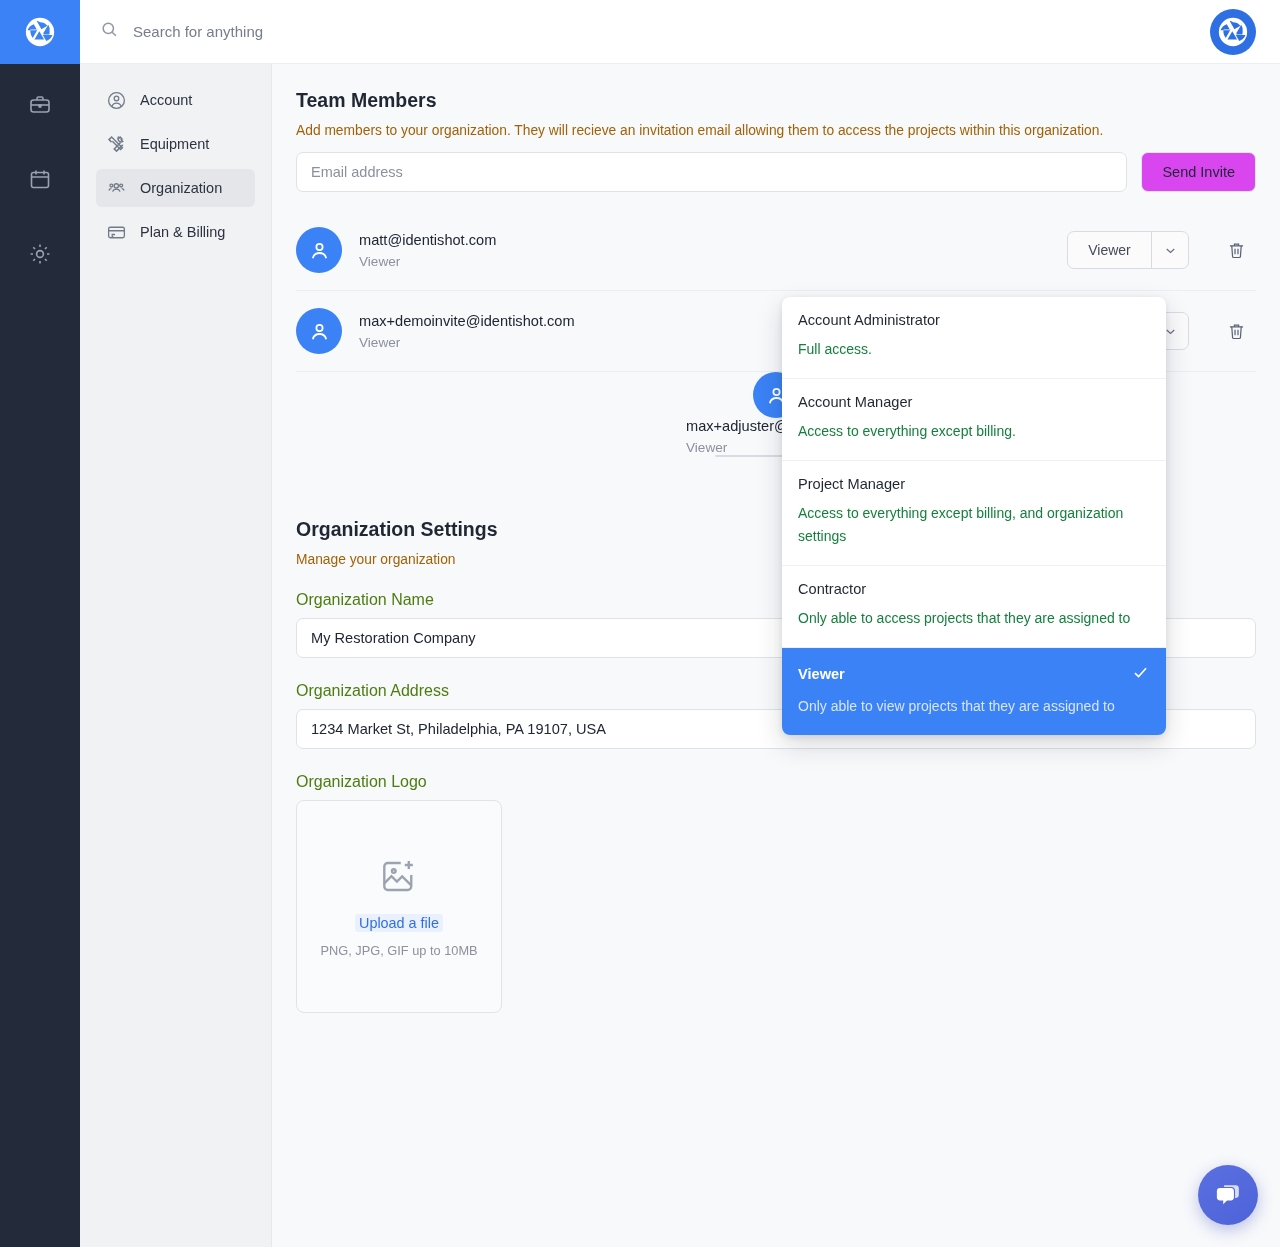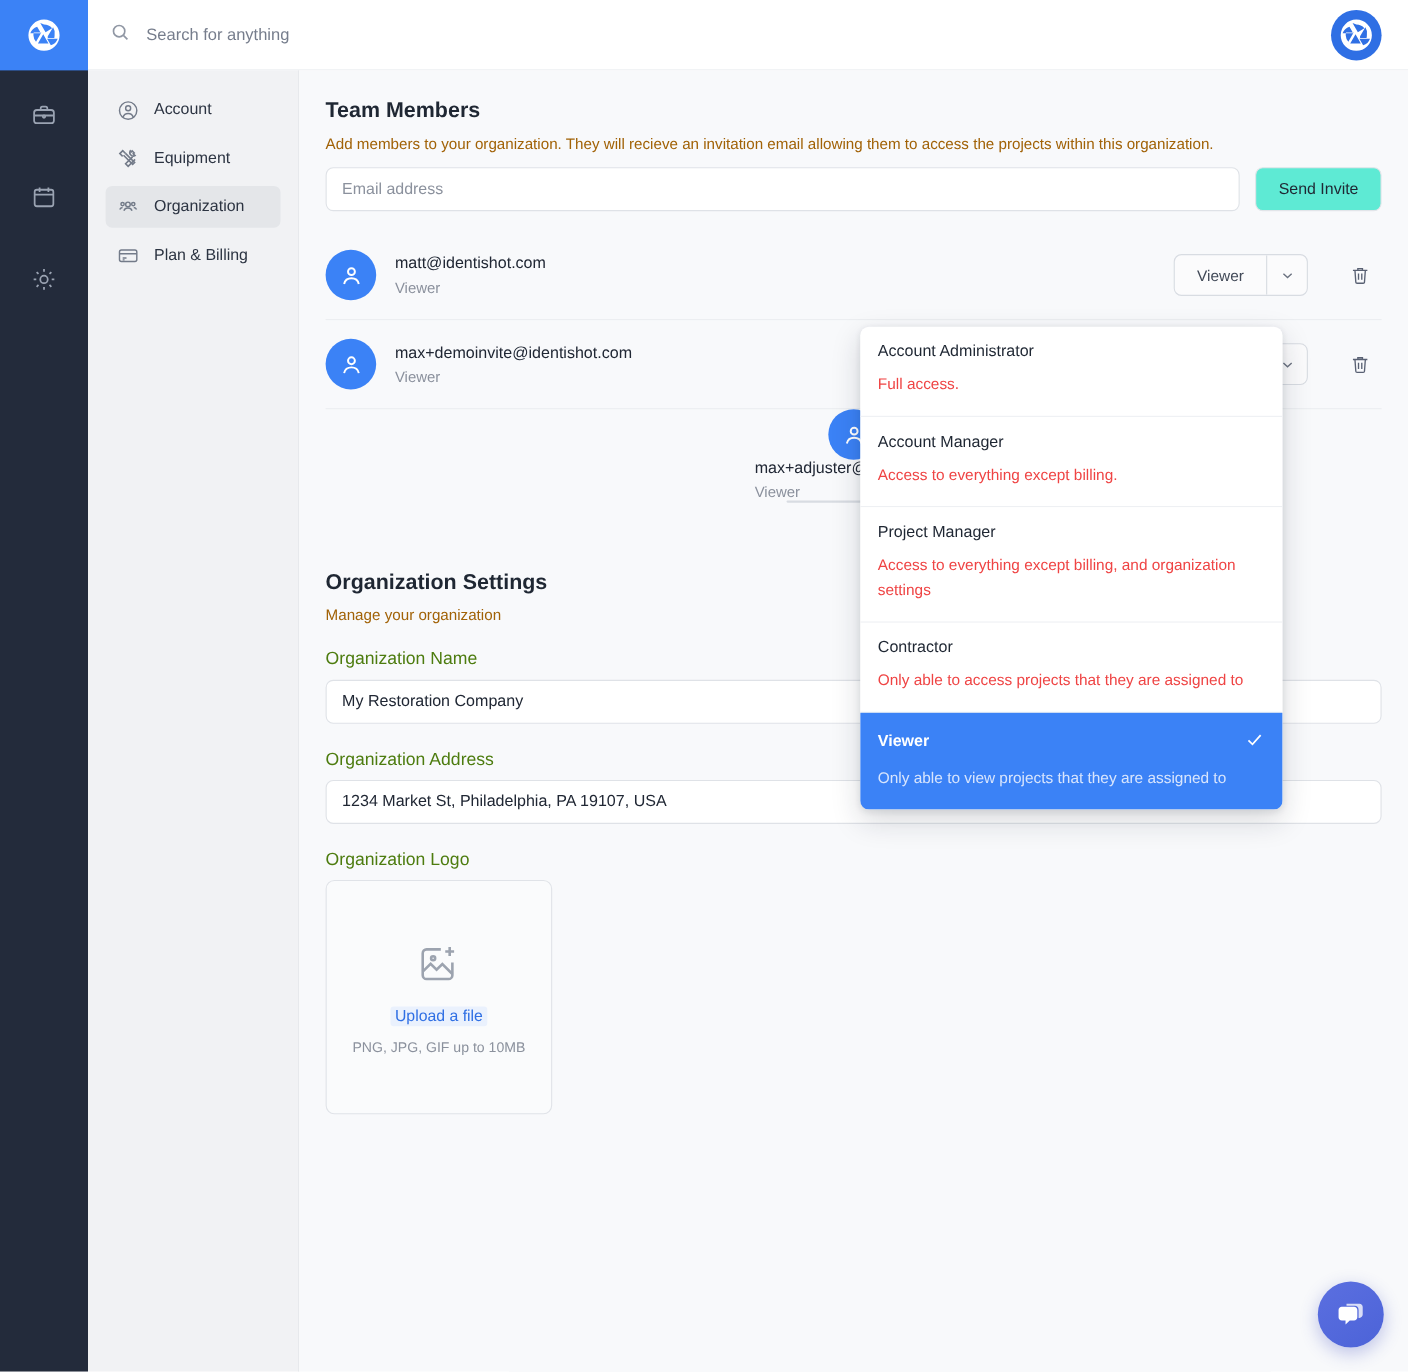--- a/index.html
+++ b/index.html
@@ -103,21 +103,21 @@
     flex: 1; height: 40px;
     border: 1px solid #dfe2e7; border-radius: 7px;
     background: #ffffff; padding: 0 14px;
     font-family: "Liberation Sans", sans-serif;
     font-size: 14.5px; color: #2c3442; outline: none;
   }
   .email-input::placeholder { color: #8b919d; }
   .send-btn {
     height: 40px; padding: 0 20px;
     border: 1px solid #e2e5e9; border-radius: 7px;
-    background: #5eead4; color: #1f2733;
+    background: #d946ef; color: #1f2733;
     font-family: "Liberation Sans", sans-serif;
     font-size: 14.5px; cursor: pointer;
   }
 
   
   .members { margin: 18px 24px 0 24px; }
   .member-row {
     display: flex; align-items: center;
     height: 81px; border-bottom: 1px solid #eceef1;
   }
@@ -199,21 +199,21 @@
     cursor: pointer;
   }
   .dd-item:last-child { border-bottom: none; }
   .dd-item.selected { background: #3b82f6; }
   .dd-head {
     display: flex; align-items: center; justify-content: space-between;
     font-size: 14.6px; color: #1f2733;
   }
   .dd-item.selected .dd-head { color: #ffffff; font-weight: bold; }
   .dd-desc {
-    margin-top: 10px; font-size: 14px; color: #ef4444;
+    margin-top: 10px; font-size: 14px; color: #15803d;
     line-height: 1.7;
   }
   .dd-item.selected .dd-desc { color: #d8e5fd; }
   .dd-check { display: none; }
   .dd-item.selected .dd-check { display: block; }
   .dd-check svg { stroke: #ffffff; }
 
   
   .chat {
     position: absolute; right: 22px; bottom: 22px;

